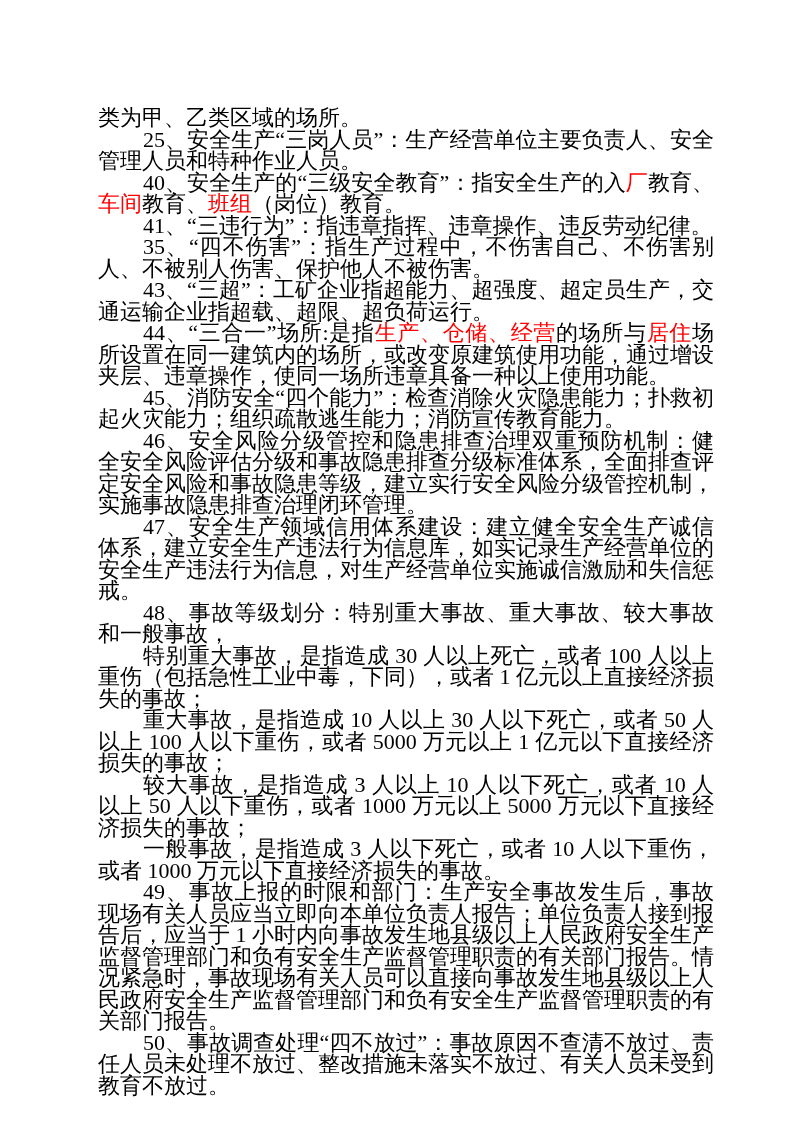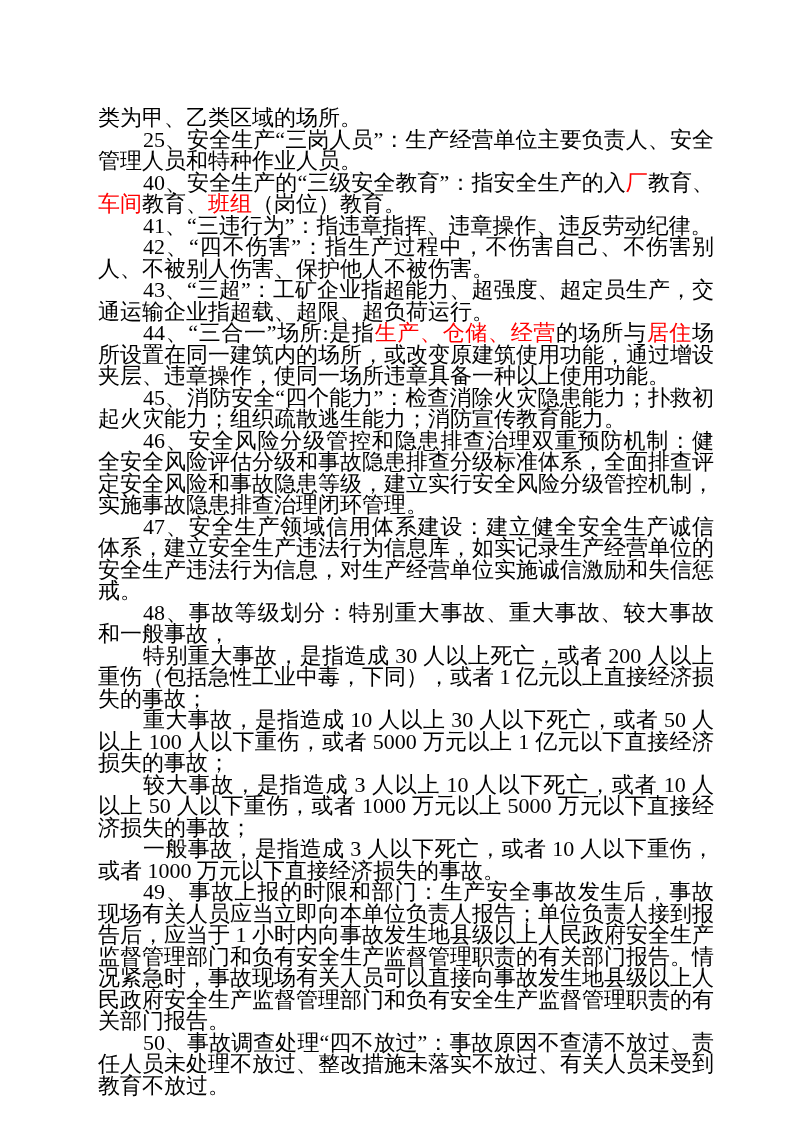--- a/index.html
+++ b/index.html
@@ -30,28 +30,28 @@
 </style>
 </head>
 <body>
 
 <div class="doc">
   <div>
       <p class="para"><span>类为甲、乙类区域的场所。</span></p>
       <p class="para indent"><span>25、安全生产“三岗人员”：生产经营单位主要负责人、安全管理人员和特种作业人员。</span></p>
       <p class="para indent"><span>40、安全生产的“三级安全教育”：指安全生产的入</span><span class="red">厂</span><span>教育、</span><span class="red">车间</span><span>教育、</span><span class="red">班组</span><span>（岗位）教育。</span></p>
       <p class="para indent"><span>41、“三违行为”：指违章指挥、违章操作、违反劳动纪律。</span></p>
-      <p class="para indent"><span>42、“四不伤害”：指生产过程中，不伤害自己、不伤害别人、不被别人伤害、保护他人不被伤害。</span></p>
+      <p class="para indent"><span>35、“四不伤害”：指生产过程中，不伤害自己、不伤害别人、不被别人伤害、保护他人不被伤害。</span></p>
       <p class="para indent"><span>43、“三超”：工矿企业指超能力、超强度、超定员生产，交通运输企业指超载、超限、超负荷运行。</span></p>
       <p class="para indent"><span>44、“三合一”场所:是指</span><span class="red">生产、仓储、经营</span><span>的场所与</span><span class="red">居住</span><span>场所设置在同一建筑内的场所，或改变原建筑使用功能，通过增设夹层、违章操作，使同一场所违章具备一种以上使用功能。</span></p>
       <p class="para indent"><span>45、消防安全“四个能力”：检查消除火灾隐患能力；扑救初起火灾能力；组织疏散逃生能力；消防宣传教育能力。</span></p>
       <p class="para indent"><span>46、安全风险分级管控和隐患排查治理双重预防机制：健全安全风险评估分级和事故隐患排查分级标准体系，全面排查评定安全风险和事故隐患等级，建立实行安全风险分级管控机制，实施事故隐患排查治理闭环管理。</span></p>
       <p class="para indent"><span>47、安全生产领域信用体系建设：建立健全安全生产诚信体系，建立安全生产违法行为信息库，如实记录生产经营单位的安全生产违法行为信息，对生产经营单位实施诚信激励和失信惩戒。</span></p>
       <p class="para indent"><span>48、事故等级划分：特别重大事故、重大事故、较大事故和一般事故，</span></p>
-      <p class="para indent"><span>特别重大事故，是指造成 30 人以上死亡，或者 200 人以上重伤（包括急性工业中毒，下同），或者 1 亿元以上直接经济损失的事故；</span></p>
+      <p class="para indent"><span>特别重大事故，是指造成 30 人以上死亡，或者 100 人以上重伤（包括急性工业中毒，下同），或者 1 亿元以上直接经济损失的事故；</span></p>
       <p class="para indent"><span>重大事故，是指造成 10 人以上 30 人以下死亡，或者 50 人以上 100 人以下重伤，或者 5000 万元以上 1 亿元以下直接经济损失的事故；</span></p>
       <p class="para indent"><span>较大事故，是指造成 3 人以上 10 人以下死亡，或者 10 人以上 50 人以下重伤，或者 1000 万元以上 5000 万元以下直接经济损失的事故；</span></p>
       <p class="para indent"><span>一般事故，是指造成 3 人以下死亡，或者 10 人以下重伤，或者 1000 万元以下直接经济损失的事故。</span></p>
       <p class="para indent"><span>49、事故上报的时限和部门：生产安全事故发生后，事故现场有关人员应当立即向本单位负责人报告；单位负责人接到报告后，应当于 1 小时内向事故发生地县级以上人民政府安全生产监督管理部门和负有安全生产监督管理职责的有关部门报告。情况紧急时，事故现场有关人员可以直接向事故发生地县级以上人民政府安全生产监督管理部门和负有安全生产监督管理职责的有关部门报告。</span></p>
       <p class="para indent"><span>50、事故调查处理“四不放过”：事故原因不查清不放过、责任人员未处理不放过、整改措施未落实不放过、有关人员未受到教育不放过。</span></p>
       <p class="para indent heading"><span>三、工投集团综合知识</span></p>
     </div>
 </div>
 
 </body></html>

